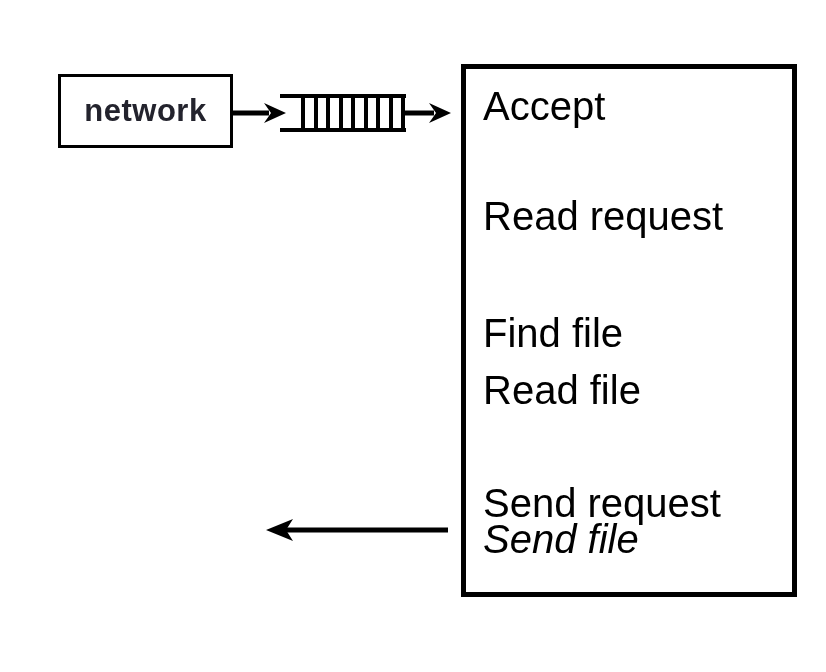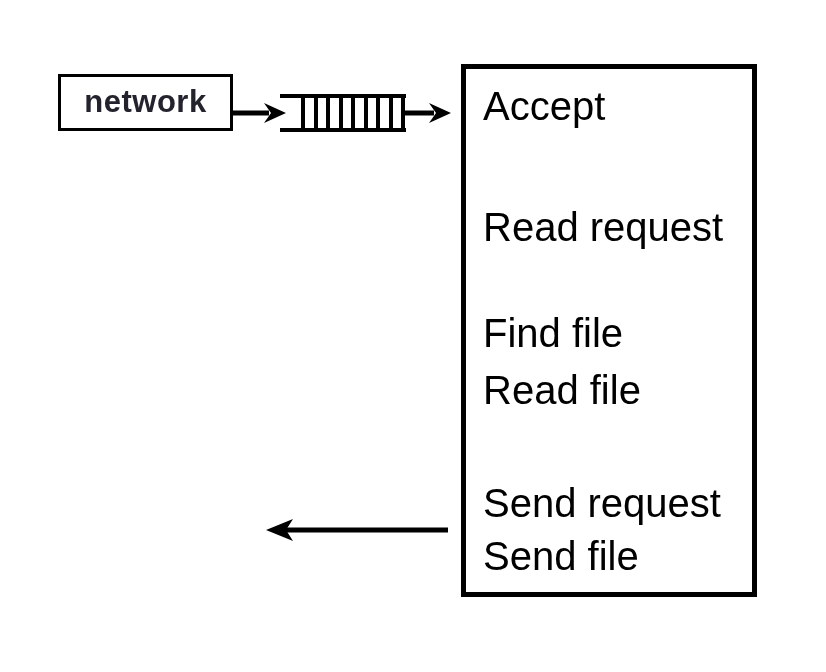--- a/index.html
+++ b/index.html
@@ -15,21 +15,21 @@
     background: #ffffff;
     overflow: hidden;
   }
 
   
   .network-box {
     position: absolute;
     left: 58px;
     top: 74px;
     width: 175px;
-    height: 57px;
+    height: 74px;
     border: 3px solid #000000;
     box-sizing: border-box;
     display: flex;
     align-items: center;
     justify-content: center;
   }
   .network-label {
     font-size: 31px;
     font-weight: bold;
     color: #23232d;
@@ -69,40 +69,40 @@
     width: 4px;
     height: 100%;
     background: #000000;
   }
 
   
   .server-box {
     position: absolute;
     left: 461px;
     top: 64px;
-    width: 296px;
+    width: 336px;
     height: 533px;
     border: 5px solid #000000;
     box-sizing: border-box;
     background: #ffffff;
   }
   .step {
     position: absolute;
     left: 17px;
     font-size: 40px;
     line-height: 56px;
     color: #000000;
     white-space: nowrap;
   }
   .step-accept      { top: 9px; }
-  .step-read-request{ top: 130px; text-align: center; }
+  .step-read-request{ top: 119px; text-align: center; }
   .step-find-file   { top: 236px; }
   .step-read-file   { top: 293px; }
   .step-send-header { top: 406px; }
-  .step-send-file   { top: 459px; }
+  .step-send-file   { top: 442px; font-style: italic; }
 </style>
 </head>
 <body>
 
 <div class="canvas">
 
   <div class="network-box">
     <span class="network-label">network</span>
   </div>
 

